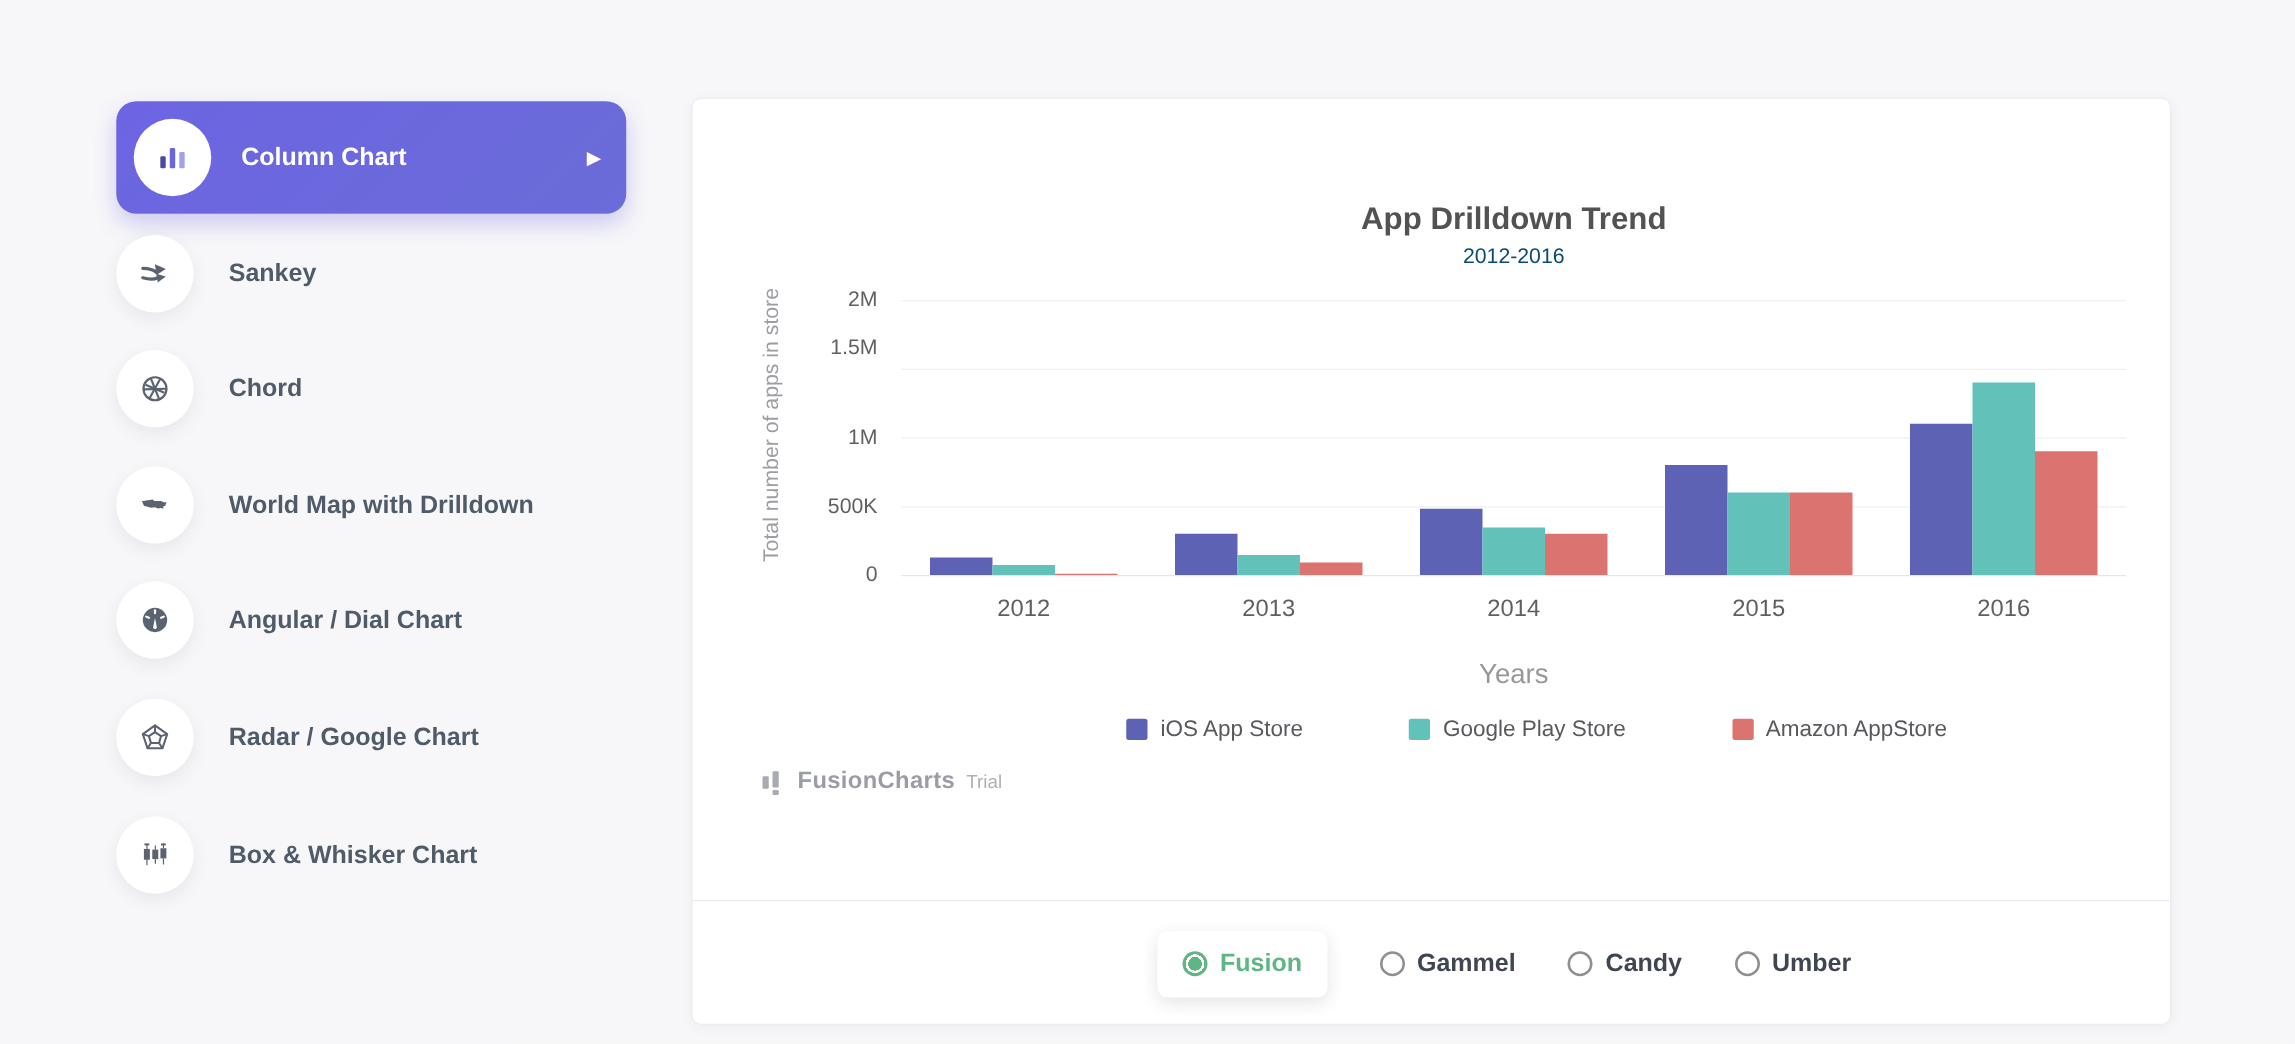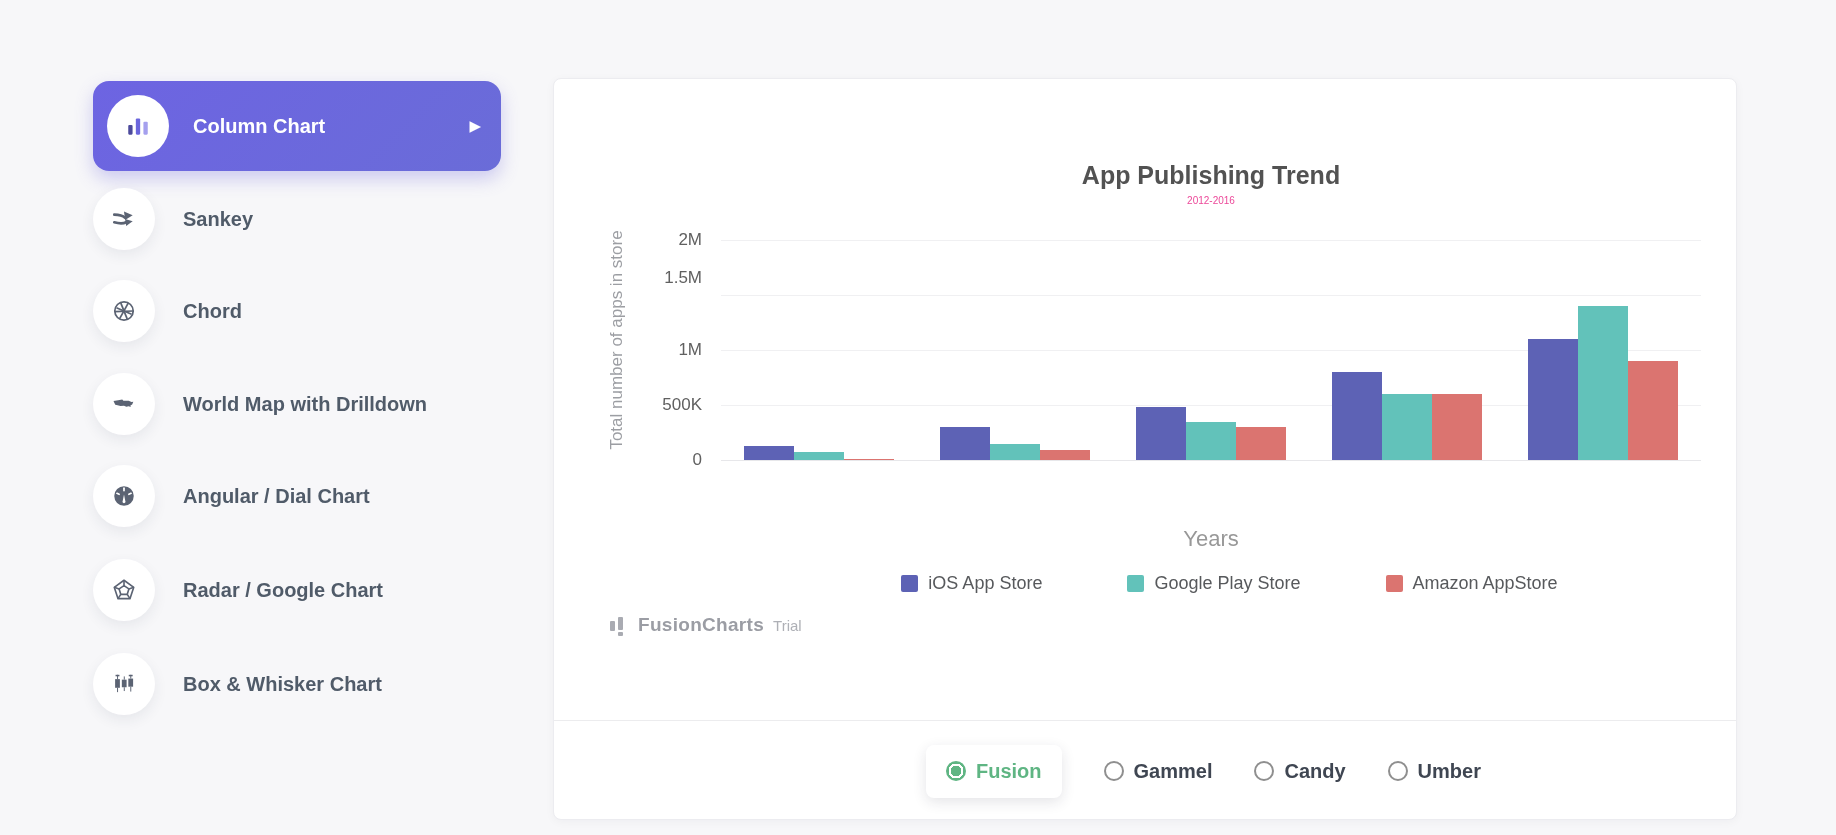--- a/index.html
+++ b/index.html
@@ -39,21 +39,21 @@
     box-shadow:0 2px 10px rgba(30,34,60,0.04);
   }
 
   
   .chart-title {
     position:absolute; left:167px; top:82px; width:980px; text-align:center;
     font-size:25px; font-weight:700; color:#525252;
   }
   .chart-subtitle {
     position:absolute; left:167px; top:116px; width:980px; text-align:center;
-    font-size:10px; color:#ec4899;
+    font-size:17px; color:#0c4a6e;
   }
   .y-title {
     position:absolute; left:63px; top:261px; transform:translate(-50%,-50%) rotate(-90deg);
     white-space:nowrap; font-size:17px; color:#9c9ea3;
   }
   .yticks { position:absolute; left:60px; top:161px; width:88px; height:220px; }
   .yticks span {
     position:absolute; right:0; width:88px; text-align:right;
     font-size:17px; color:#606060;
   }
@@ -207,21 +207,21 @@
             <rect x="17.8" y="14.5" width="0.9" height="4.5"></rect>
           </g>
         </svg>
       </span>
       <span class="side-label">Box &amp; Whisker Chart</span>
     </div>
   </nav>
 
   <main class="card">
 
-    <div class="chart-title">App Publishing Trend</div>
+    <div class="chart-title">App Drilldown Trend</div>
     <div class="chart-subtitle">2012-2016</div>
 
     <div class="y-title">Total number of apps in store</div>
     <div class="yticks" id="yticks">
         <span style="top: 210px;">0</span>
         <span style="top: 155px;">500K</span>
         <span style="top: 100px;">1M</span>
         <span style="top: 28px;">1.5M</span>
         <span style="top: -10px;">2M</span>
       </div>
@@ -254,20 +254,27 @@
             <div class="bar" style="height: 66px; background: rgb(219, 116, 112);"></div>
           </div>
           <div class="bar-group">
             <div class="bar" style="height: 121px; background: rgb(93, 98, 181);"></div>
             <div class="bar" style="height: 154px; background: rgb(98, 194, 186);"></div>
             <div class="bar" style="height: 99px; background: rgb(219, 116, 112);"></div>
           </div>
         </div>
     </div>
 
+    <div class="xlabels" id="xlabels">
+        <span>2012</span>
+        <span>2013</span>
+        <span>2014</span>
+        <span>2015</span>
+        <span>2016</span>
+      </div>
     <div class="x-title">Years</div>
 
     <div class="legend">
       <div class="legend-item">
         <span class="legend-swatch" style="background: rgb(93, 98, 181);"></span>
         <span class="legend-label">iOS App Store</span>
       </div>
       <div class="legend-item">
         <span class="legend-swatch" style="background: rgb(98, 194, 186);"></span>
         <span class="legend-label">Google Play Store</span>

